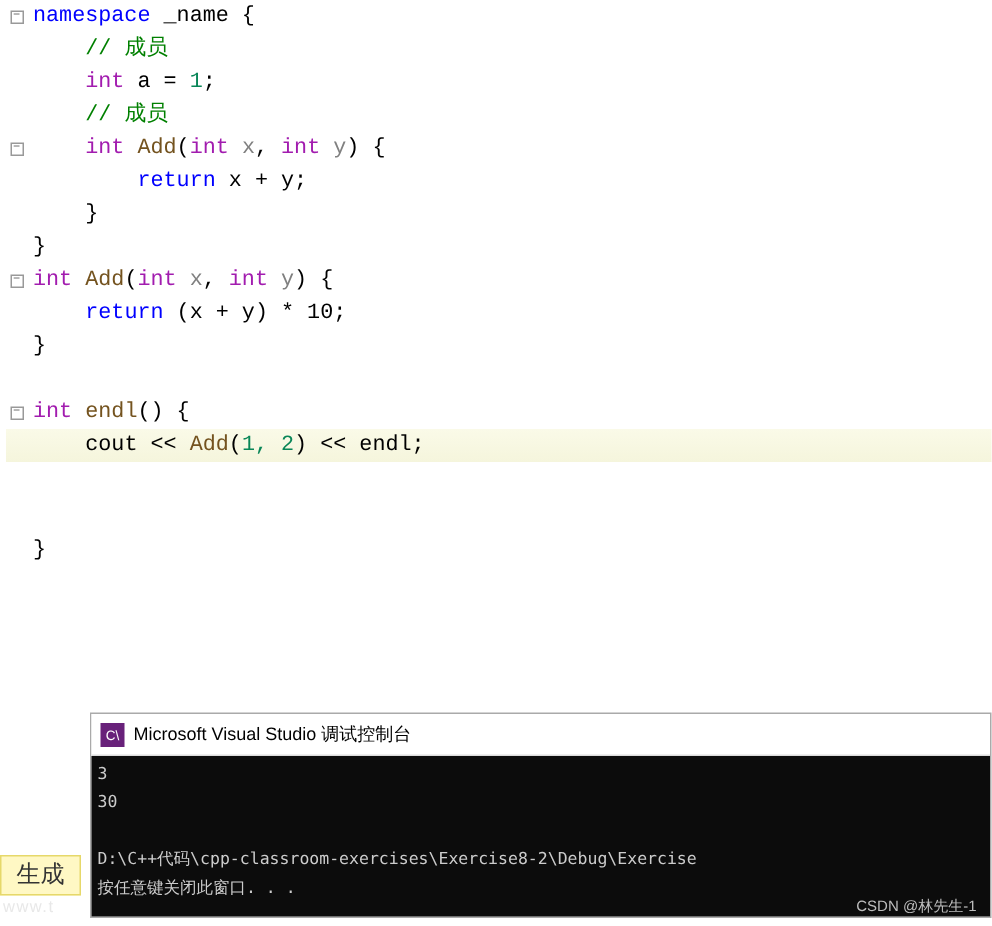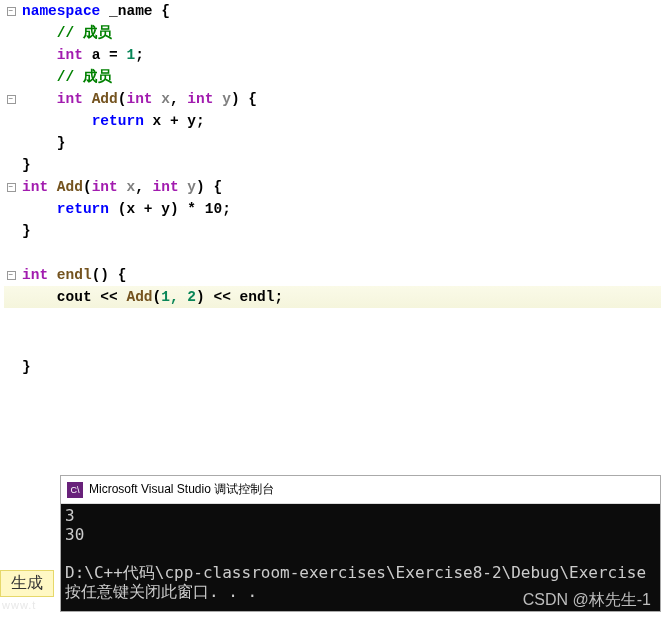--- a/index.html
+++ b/index.html
@@ -39,21 +39,20 @@
     display: inline-flex;
     align-items: center;
     justify-content: center;
     font-size: 8px;
     line-height: 1;
     color: #606060;
     background: #fff;
   }
   .code {
     padding-left: 4px;
-    font-weight: bold;
   }
   .kw { color: #0000ff; }
   .type { color: #a21caf; }
   .ident { color: #000000; }
   .func { color: #74531f; }
   .comment { color: #008000; }
   .num { color: #098658; }
   .param { color: #808080; }
   .highlighted {
     background: linear-gradient(to bottom, #fafae8 0%, #f5f5dc 100%);
@@ -89,21 +88,21 @@
     font-size: 9px;
     display: inline-flex;
     align-items: center;
     justify-content: center;
     font-family: sans-serif;
   }
   .console-body {
     background: #0c0c0c;
     color: #ccc;
     font-family: "NSimSun", "SimSun", Consolas, monospace;
-    font-size: 16px;
+    font-size: 11px;
     padding: 2px 4px 10px 4px;
     min-height: 80px;
     line-height: 19px;
     white-space: pre;
   }
   .build-btn {
     position: absolute;
     top: 570px;
     left: 0;
     background: #fff8c4;
@@ -112,21 +111,21 @@
     font-family: "Microsoft YaHei", sans-serif;
     font-size: 16px;
     color: #333;
   }
   .watermark {
     position: absolute;
     bottom: 6px;
     right: 10px;
     color: #bdbdbd;
     font-family: "Microsoft YaHei", sans-serif;
-    font-size: 16px;
+    font-size: 10px;
   }
   .watermark2 {
     position: absolute;
     bottom: 6px;
     left: 2px;
     color: #e8e8e8;
     font-family: sans-serif;
     font-size: 11px;
     letter-spacing: 1px;
   }

